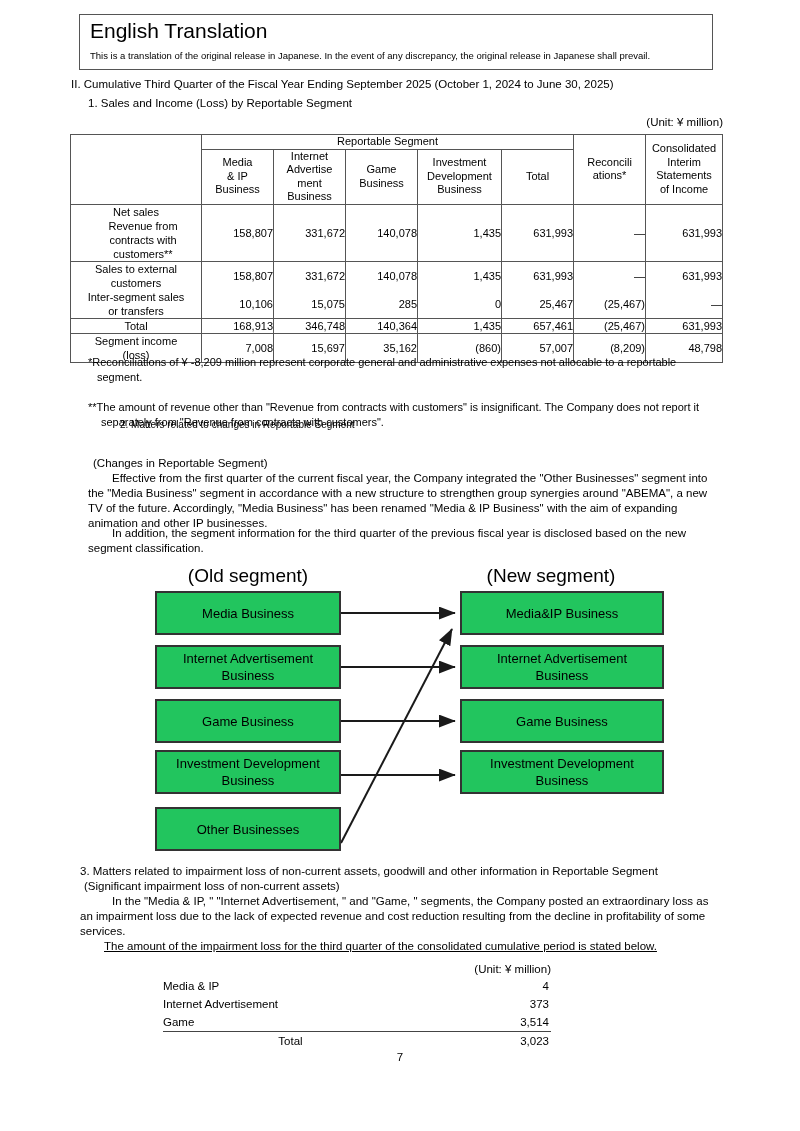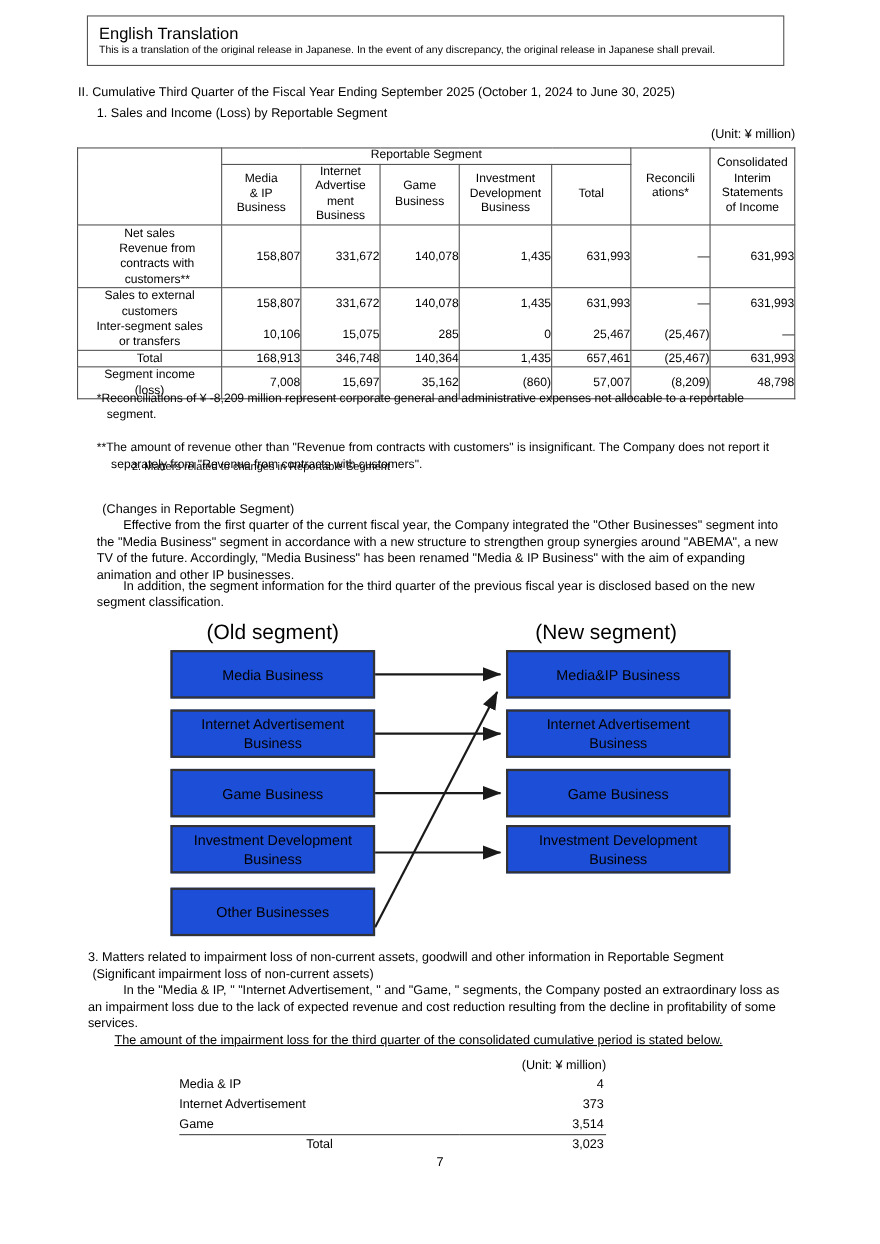--- a/index.html
+++ b/index.html
@@ -26,23 +26,23 @@
   .et-box {
     position: absolute;
     left: 79px;
     top: 14px;
     width: 634px;
     border: 1px solid #555;
     box-sizing: border-box;
     padding: 6px 10px 7px 10px;
   }
   .et-title {
-    font-size: 15px;
+    font-size: 21px;
     line-height: 19px;
-    margin-bottom: 0;
+    margin-bottom: 10px;
   }
   .et-sub {
     font-size: 9.5px;
     line-height: 12px;
   }
 
   
   .h-roman {
     position: absolute;
     left: 71px;
@@ -146,21 +146,21 @@
   .dg-box {
     position: absolute;
     border: 2px solid #333;
     box-sizing: border-box;
     display: flex;
     align-items: center;
     justify-content: center;
     text-align: center;
     font-size: 13px;
     line-height: 17px;
-    background: #1d4ed8;
+    background: #22c55e;
   }
   .dg-left  { left: 155px; width: 186px; }
   .dg-right { left: 460px; width: 204px; }
   .dg-r1 { top: 26px;  height: 44px; }
   .dg-r2 { top: 80px;  height: 44px; }
   .dg-r3 { top: 134px; height: 44px; }
   .dg-r4 { top: 185px; height: 44px; }
   .dg-r5 { top: 242px; height: 44px; }
   .dg-svg {
     position: absolute;

